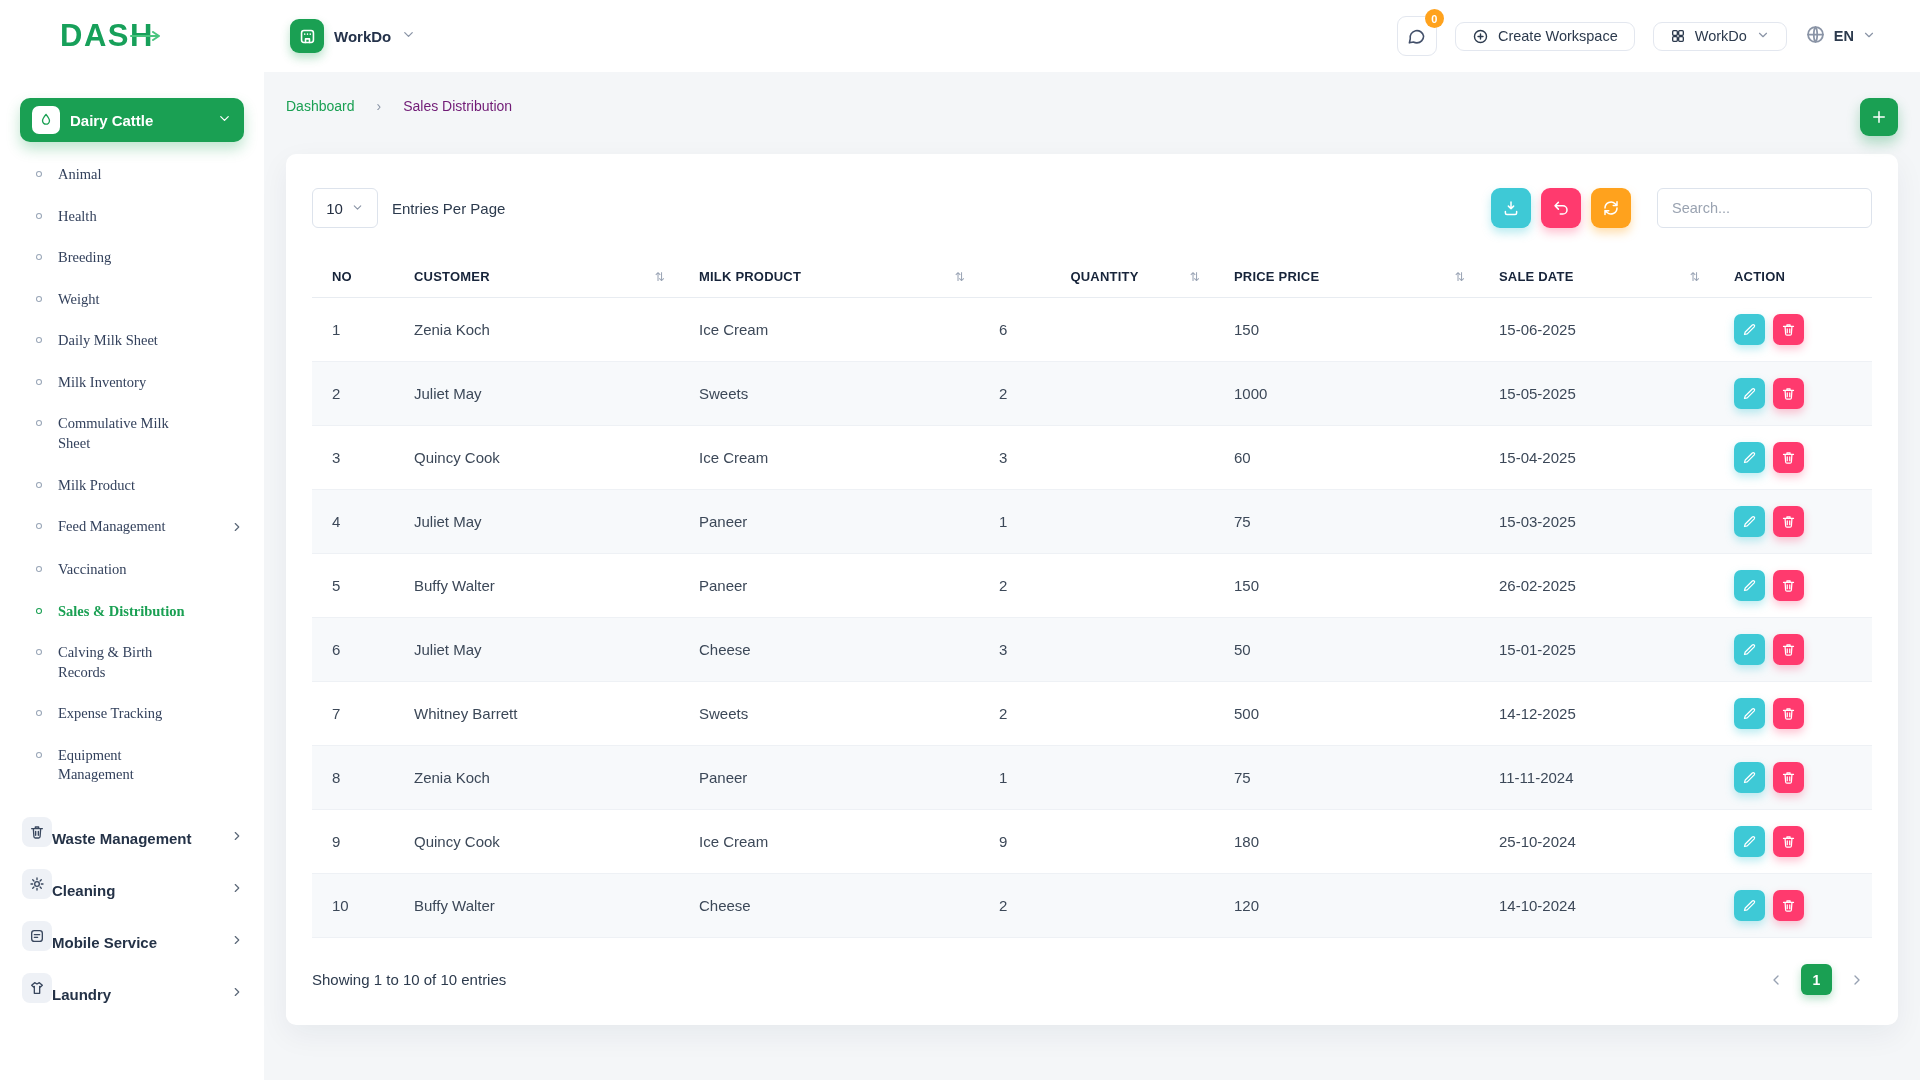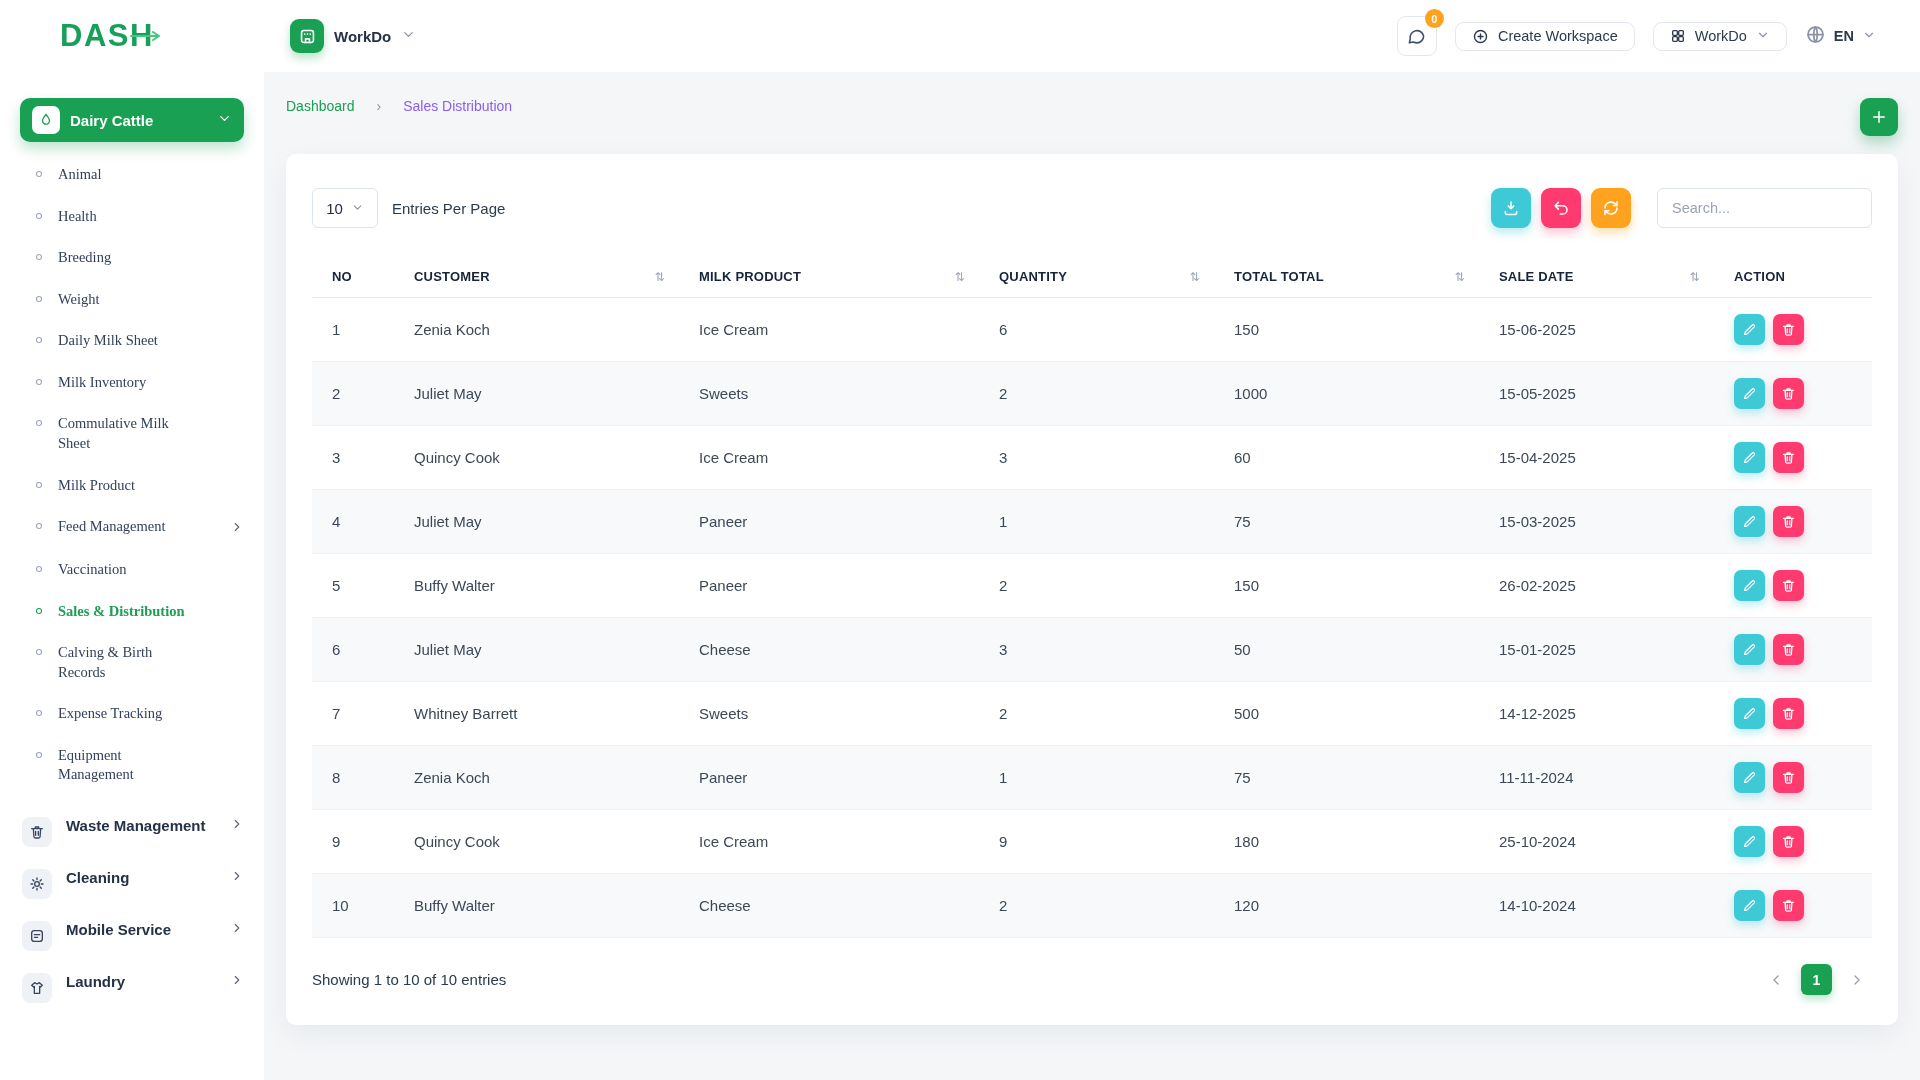--- a/index.html
+++ b/index.html
@@ -51,32 +51,32 @@
 
   .nav { margin-top: 12px; }
   .nav-item { display: flex; align-items: flex-start; gap: 14px; padding: 11px 0 11px 14px; cursor: pointer; }
   .bullet { color: #9aa7b8; margin-top: 4px; display: inline-flex; }
   .nav-label { font-size: 14.5px; color: #33415c; line-height: 1.35; max-width: 142px; font-family: Liberation Serif, serif; }
   .nav-item .chev { margin-left: auto; color: #5b6878; margin-top: 3px; }
   .nav-item.active .nav-label { color: #1aa053; font-weight: 600; }
   .nav-item.active .bullet { color: #1aa053; }
 
   .side-modules { margin-top: 10px; }
-  .module-item { display: flex; align-items: flex-start; gap: 14px; padding: 11px 0 11px 2px; cursor: pointer; }
+  .module-item { display: flex; align-items: flex-end; padding: 11px 0 11px 2px; cursor: pointer; }
   .module-icon { width: 30px; height: 30px; border-radius: 8px; background: #eef1f6; color: #39475e; }
   .module-label { font-size: 15px; font-weight: 600; color: #243247; }
   .module-item .chev { margin-left: auto; color: #5b6878; }
 
   
   .page-head { display: flex; align-items: flex-start; justify-content: space-between; }
   .page-title { margin: 0 0 9px; font-size: 25px; font-weight: 700; color: #18263c; }
   .breadcrumb { display: flex; align-items: center; gap: 22px; font-size: 14px; }
   .breadcrumb .root { color: #1aa053; text-decoration: none; cursor: pointer; }
   .breadcrumb .sep { color: #8a94a6; }
-  .breadcrumb .current { color: #8b5cf6; }
+  .breadcrumb .current { color: #701a75; }
   .add-btn { width: 38px; height: 38px; border: none; border-radius: 9px; background: #1aa053; color: #fff;
              box-shadow: 0 7px 13px rgba(26,160,83,.32); }
 
   
   .card { margin-top: 18px; background: #fff; border-radius: 10px; padding: 34px 26px 30px;
           box-shadow: 0 10px 30px rgba(20,30,60,.06); }
   .controls { display: flex; align-items: center; margin-bottom: 28px; }
   .select-box { width: 66px; height: 40px; border: 1px solid #dde3ec; border-radius: 6px; background: #fff;
                 display: flex; align-items: center; justify-content: center; gap: 8px; font-size: 15px; color: #242f42; cursor: pointer; }
   .entries-label { margin-left: 14px; font-size: 15px; color: #2c3a4d; }
@@ -86,21 +86,21 @@
   .sq.undo     { background: #ff3a6e; box-shadow: 0 5px 10px rgba(255,58,110,.3); }
   .sq.refresh  { background: #ffa21d; box-shadow: 0 5px 10px rgba(255,162,29,.35); }
   .search { margin-left: 16px; width: 215px; height: 40px; border: 1px solid #dde3ec; border-radius: 6px;
             padding: 0 14px; font-size: 14.5px; color: #333; outline: none; background: #fff; }
   .search::placeholder { color: #9aa3b1; }
 
   table { width: 100%; border-collapse: collapse; table-layout: fixed; }
   thead th { text-align: left; font-size: 13px; font-weight: 700; color: #17243a; letter-spacing: .2px;
              padding: 13px 12px; border-bottom: 1px solid #e8ecf1; position: relative; cursor: pointer; }
   th.c1 { width: 90px; }  th.c2 { width: 285px; } th.c3 { width: 300px; }
-  th.c4 { width: 235px; } th.c5 { width: 265px; } th.c6 { width: 235px; } th.c7 { width: auto; }
+  th.c4 { width: 235px; text-align: center; } th.c5 { width: 265px; } th.c6 { width: 235px; } th.c7 { width: auto; }
   .sort { position: absolute; right: 22px; top: 50%; transform: translateY(-50%); color: #9aa4b5; font-size: 12px; font-weight: 400; }
   tbody td { font-size: 15px; color: #3c4858; padding: 16px 12px; border-bottom: 1px solid #eef1f5; }
   tbody tr:nth-child(even) { background: #f7f9fb; }
   thead th:first-child, tbody td:first-child { padding-left: 20px; }
 
   .acts { display: flex; gap: 8px; }
   .act { width: 31px; height: 31px; border: none; border-radius: 7px; color: #fff; }
   .act.edit { background: #3ec9d6; box-shadow: 0 4px 8px rgba(62,201,214,.35); }
   .act.del  { background: #ff3a6e; box-shadow: 0 4px 8px rgba(255,58,110,.3); }
 
@@ -472,21 +472,21 @@
         </div>
       </div>
 
       <table>
         <thead>
           <tr>
             <th class="c1"><span>NO</span></th>
             <th class="c2"><span>CUSTOMER</span><span class="sort">⇅</span></th>
             <th class="c3"><span>MILK PRODUCT</span><span class="sort">⇅</span></th>
             <th class="c4"><span>QUANTITY</span><span class="sort">⇅</span></th>
-            <th class="c5"><span>TOTAL TOTAL</span><span class="sort">⇅</span></th>
+            <th class="c5"><span>PRICE PRICE</span><span class="sort">⇅</span></th>
             <th class="c6"><span>SALE DATE</span><span class="sort">⇅</span></th>
             <th class="c7"><span>ACTION</span></th>
           </tr>
         </thead>
         <tbody>
           <tr>
             <td>1</td>
             <td>Zenia Koch</td>
             <td>Ice Cream</td>
             <td>6</td>

